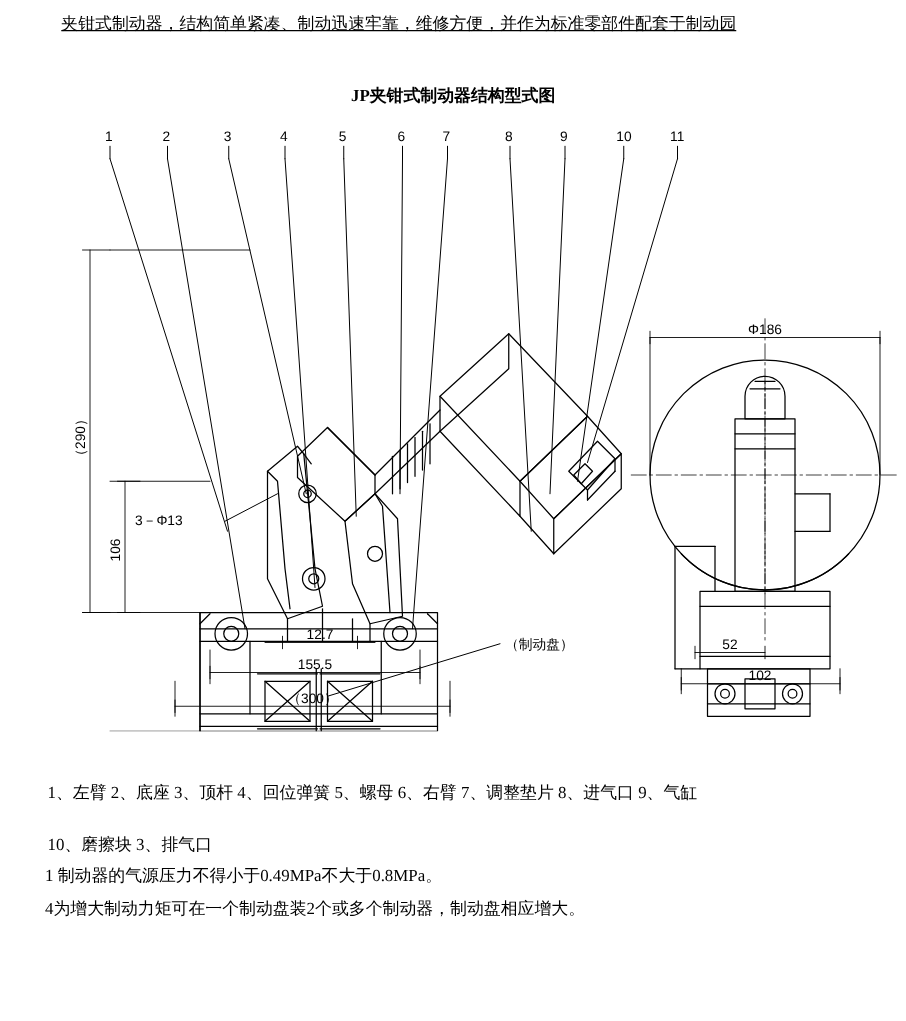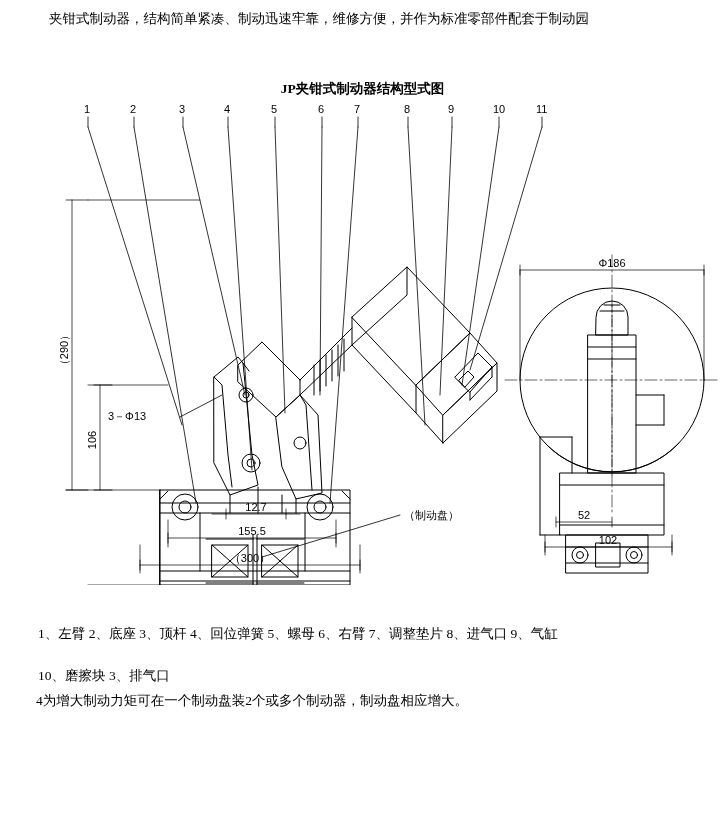--- a/index.html
+++ b/index.html
@@ -8,24 +8,24 @@
     background:#ffffff;
     font-family:"Liberation Serif","DejaVu Serif",serif;
     color:#000;
     position:relative;
     overflow:hidden;
   }
   .intro{
     position:absolute;left:22px;top:8px;width:682px;
     font-size:13.5px;line-height:22px;text-align:justify;
   }
-  .intro p{margin:0;}
+  .intro p{margin:0;text-decoration:underline;}
   .intro .first{text-indent:2em;}
   .fig-title{
-    position:absolute;left:0;top:80px;width:725px;
+    position:absolute;left:0;top:68px;width:725px;
     text-align:center;font-size:13.5px;font-weight:bold;
   }
   .drawing{
     position:absolute;left:0;top:95px;width:725px;height:490px;
   }
   .legend{
     position:absolute;left:22px;top:605px;width:682px;
     font-size:13.5px;line-height:26px;
   }
   .legend p{margin:16px;}
@@ -303,14 +303,15 @@
   </g>
 </svg>
 </div>
 
 <div class="legend">
   <p>1、左臂 2、底座 3、顶杆 4、回位弹簧 5、螺母 6、右臂 7、调整垫片 8、进气口 9、气缸</p>
   <p>10、磨擦块 3、排气口</p>
 </div>
 
 <div class="tech">
+  <p class="item">1  制动器的气源压力不得小于0.49MPa不大于0.8MPa。</p>
   <p class="item">4为增大制动力矩可在一个制动盘装2个或多个制动器，制动盘相应增大。</p>
 </div>
 
 </body></html>

